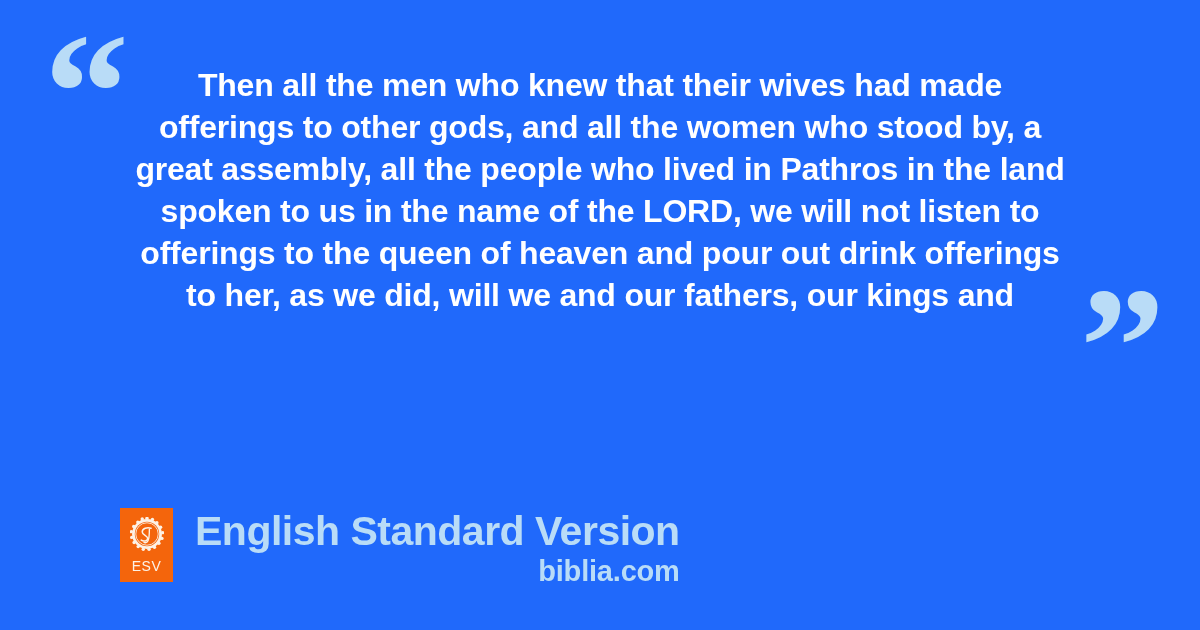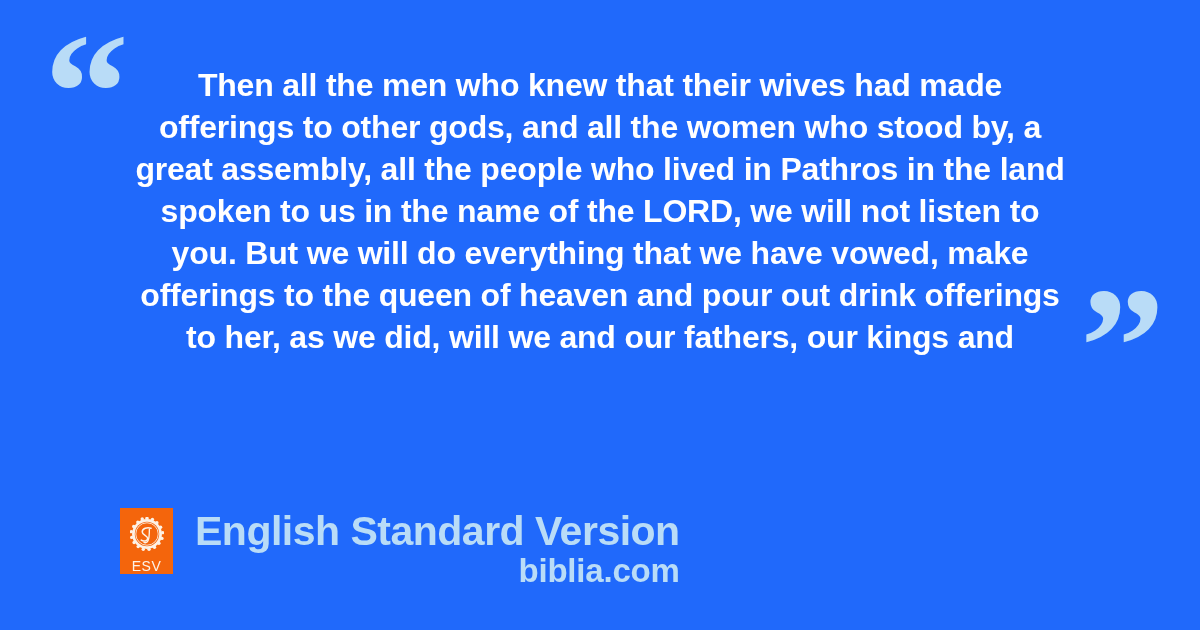--- a/index.html
+++ b/index.html
@@ -65,21 +65,21 @@
     position: absolute;
     left: 120px;
     top: 508px;
     display: flex;
     flex-direction: row;
     align-items: flex-start;
   }
 
   .esv-badge {
     width: 53px;
-    height: 66px;
+    height: 74px;
     background: #f4650c;
     display: flex;
     flex-direction: column;
     align-items: center;
     justify-content: flex-start;
     padding-top: 9px;
     box-sizing: border-box;
     flex: 0 0 auto;
   }
   .esv-seal {
@@ -111,42 +111,41 @@
     font-weight: 700;
     font-size: 41px;
     line-height: 46px;
     letter-spacing: -0.5px;
     white-space: nowrap;
   }
   .site-url {
     color: #b9dcf7;
     font-family: "Liberation Sans", sans-serif;
     font-weight: 700;
-    font-size: 33px;
+    font-size: 29px;
     line-height: 30px;
     letter-spacing: -0.2px;
     margin-top: 2px;
     white-space: nowrap;
   }
 </style>
 </head>
 <body>
 
 <div class="poster">
 
   <div class="quote-mark quote-open">“</div>
 
   <div class="quote-mark quote-close">”</div>
 
   <div class="quote-block">
     <div class="quote-line">Then all the men who knew that their wives had made</div>
     <div class="quote-line">offerings to other gods, and all the women who stood by, a</div>
     <div class="quote-line">great assembly, all the people who lived in Pathros in the land</div>
     <div class="quote-line">spoken to us in the name of the LORD, we will not listen to</div>
-    <div class="quote-line">you. But we will do everything that we have vowed, make</div>
     <div class="quote-line">offerings to the queen of heaven and pour out drink offerings</div>
     <div class="quote-line">to her, as we did, will we and our fathers, our kings and</div>
   </div>
 
   <div class="footer">
 
     <div class="esv-badge">
       <svg class="esv-seal" viewBox="0 0 100 100">
 
         <g fill="#fdf2e6">

